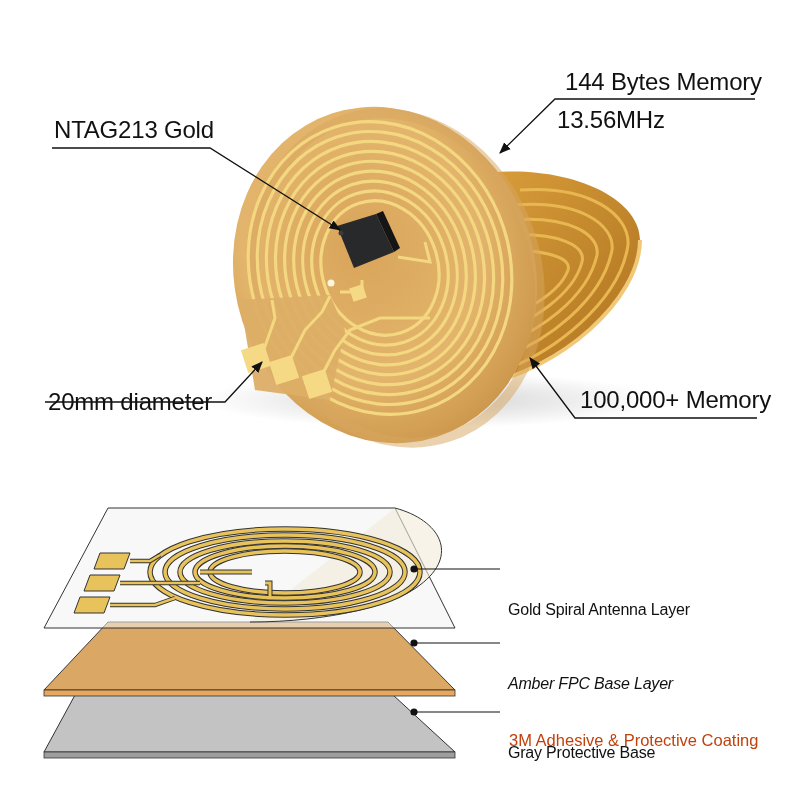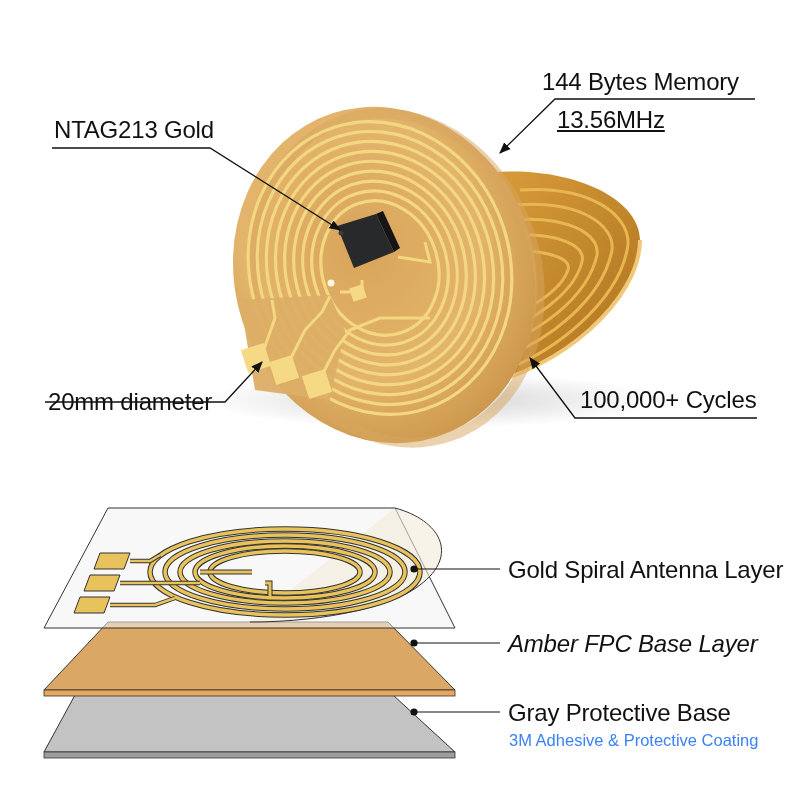--- a/index.html
+++ b/index.html
@@ -1,22 +1,22 @@
 <!DOCTYPE html>
 <html><head>
 <meta charset="utf-8">
 <style>
   html, body { margin:0; padding:0; background:#ffffff; }
   body { width:800px; height:800px; position:relative; overflow:hidden;
          font-family:"Liberation Sans", "DejaVu Sans", sans-serif; }
   #art { position:absolute; left:0; top:0; width:800px; height:800px; }
   .lbl { position:absolute; color:#111; font-family:"Liberation Sans", "DejaVu Sans", sans-serif;
          font-size:24px; white-space:nowrap; line-height:1; letter-spacing:-0.2px; }
-  .lbl.sm { font-size:24px; }
-  .sub { position:absolute; color:#3b82f6; font-size:16.5px; white-space:nowrap; line-height:1; }
+  .lbl.sm { font-size:16px;margin-top:44px; }
+  .sub { position:absolute; color:#c2410c; font-size:16.5px; white-space:nowrap; line-height:1; }
 </style>
 </head>
 <body>
 
 <svg id="art" viewBox="0 0 800 800" xmlns="http://www.w3.org/2000/svg">
   <defs>
     <radialGradient id="discGrad" cx="45%" cy="40%" r="65%">
       <stop offset="0%" stop-color="#d8a45a"></stop>
       <stop offset="60%" stop-color="#e3b56c"></stop>
       <stop offset="100%" stop-color="#c99347"></stop>
@@ -142,21 +142,21 @@
     <line x1="414" y1="569" x2="500" y2="569"></line>
       <circle cx="414" cy="569" r="3" fill="#111"></circle>
     <line x1="414" y1="643" x2="500" y2="643"></line>
       <circle cx="414" cy="643" r="3" fill="#111"></circle>
     <line x1="414" y1="712" x2="500" y2="712"></line>
       <circle cx="414" cy="712" r="3" fill="#111"></circle>
   </g>
 </svg>
 
 <div class="lbl" style="left:54px; top:118px;">NTAG213 Gold</div>
-<div class="lbl" style="left:542px; top:70px;">144 Bytes Memory</div>
-<div class="lbl" style="left:557px; top:108px;text-decoration:underline;">13.56MHz</div>
+<div class="lbl" style="left:565px; top:70px;">144 Bytes Memory</div>
+<div class="lbl" style="left:557px; top:108px;">13.56MHz</div>
 <div class="lbl" style="left:48px; top:390px;">20mm diameter</div>
-<div class="lbl" style="left:580px; top:388px;">100,000+ Cycles</div>
+<div class="lbl" style="left:580px; top:388px;">100,000+ Memory</div>
 
 <div class="lbl sm" style="left:508px; top:558px;">Gold Spiral Antenna Layer</div>
 <div class="lbl sm" style="left:508px; top:632px;font-style:italic;">Amber FPC Base Layer</div>
 <div class="lbl sm" style="left:508px; top:701px;">Gray Protective Base</div>
 <div class="sub" style="left:509px; top:732px;">3M Adhesive &amp; Protective Coating</div>
 
 </body></html>

